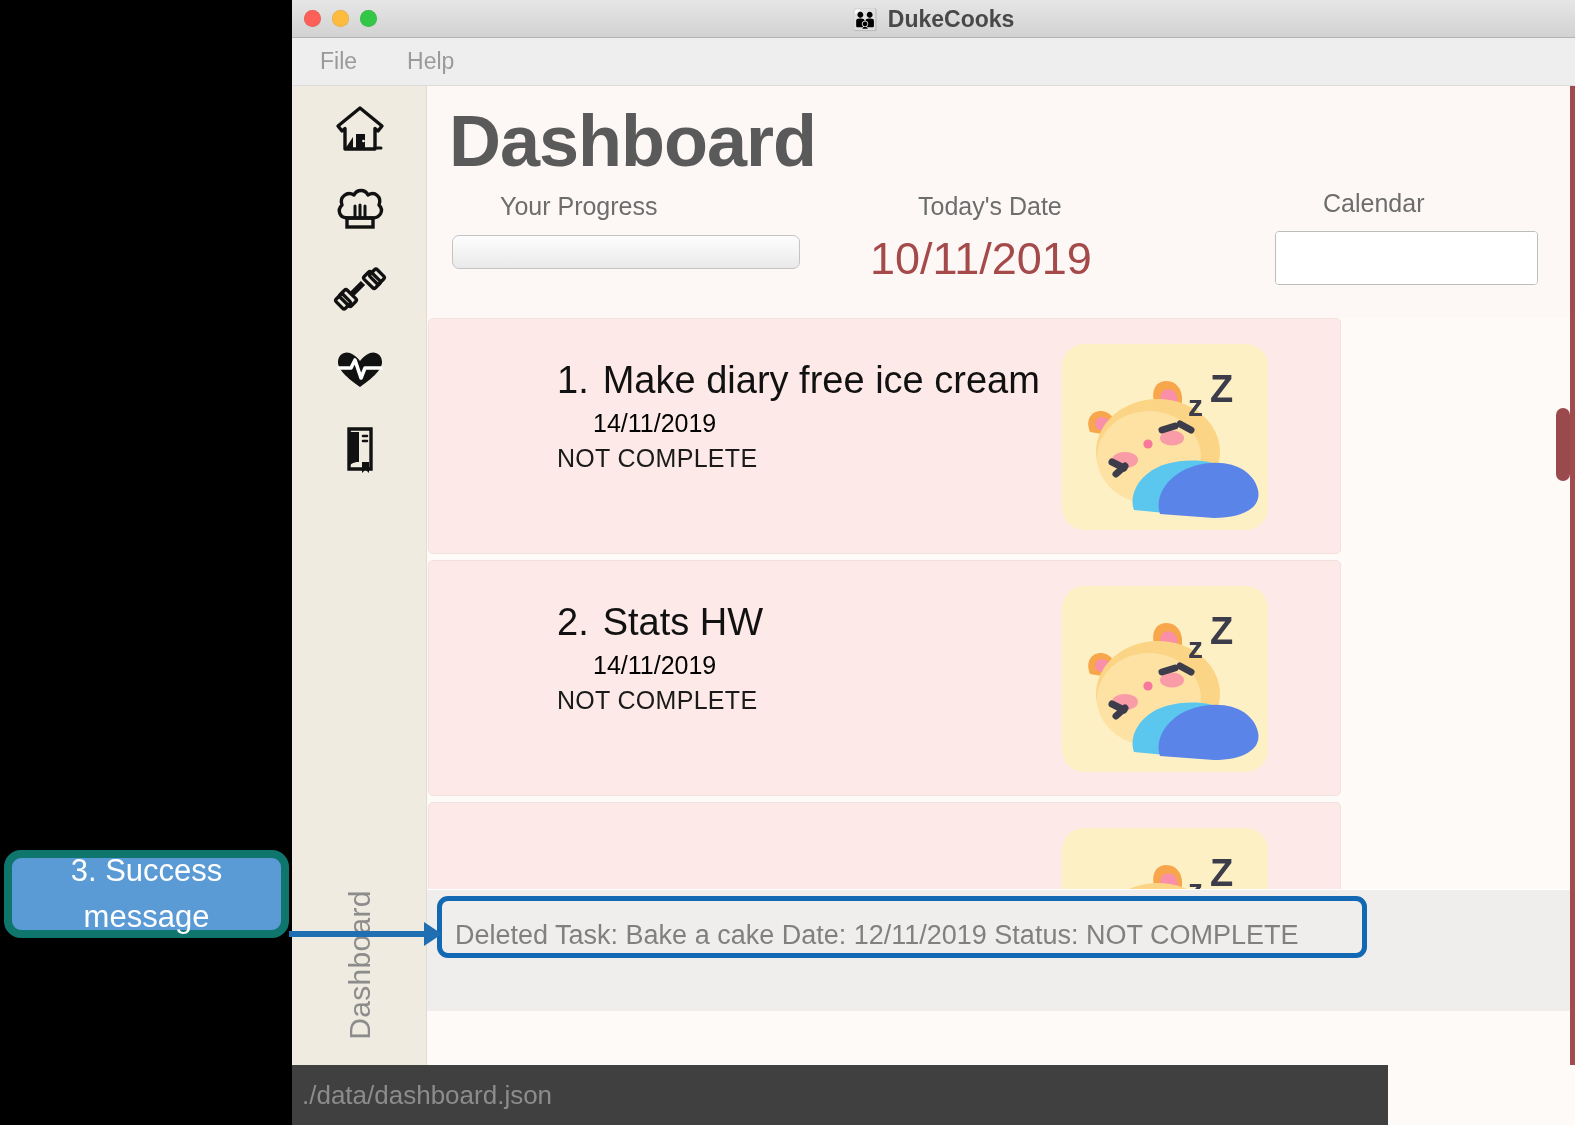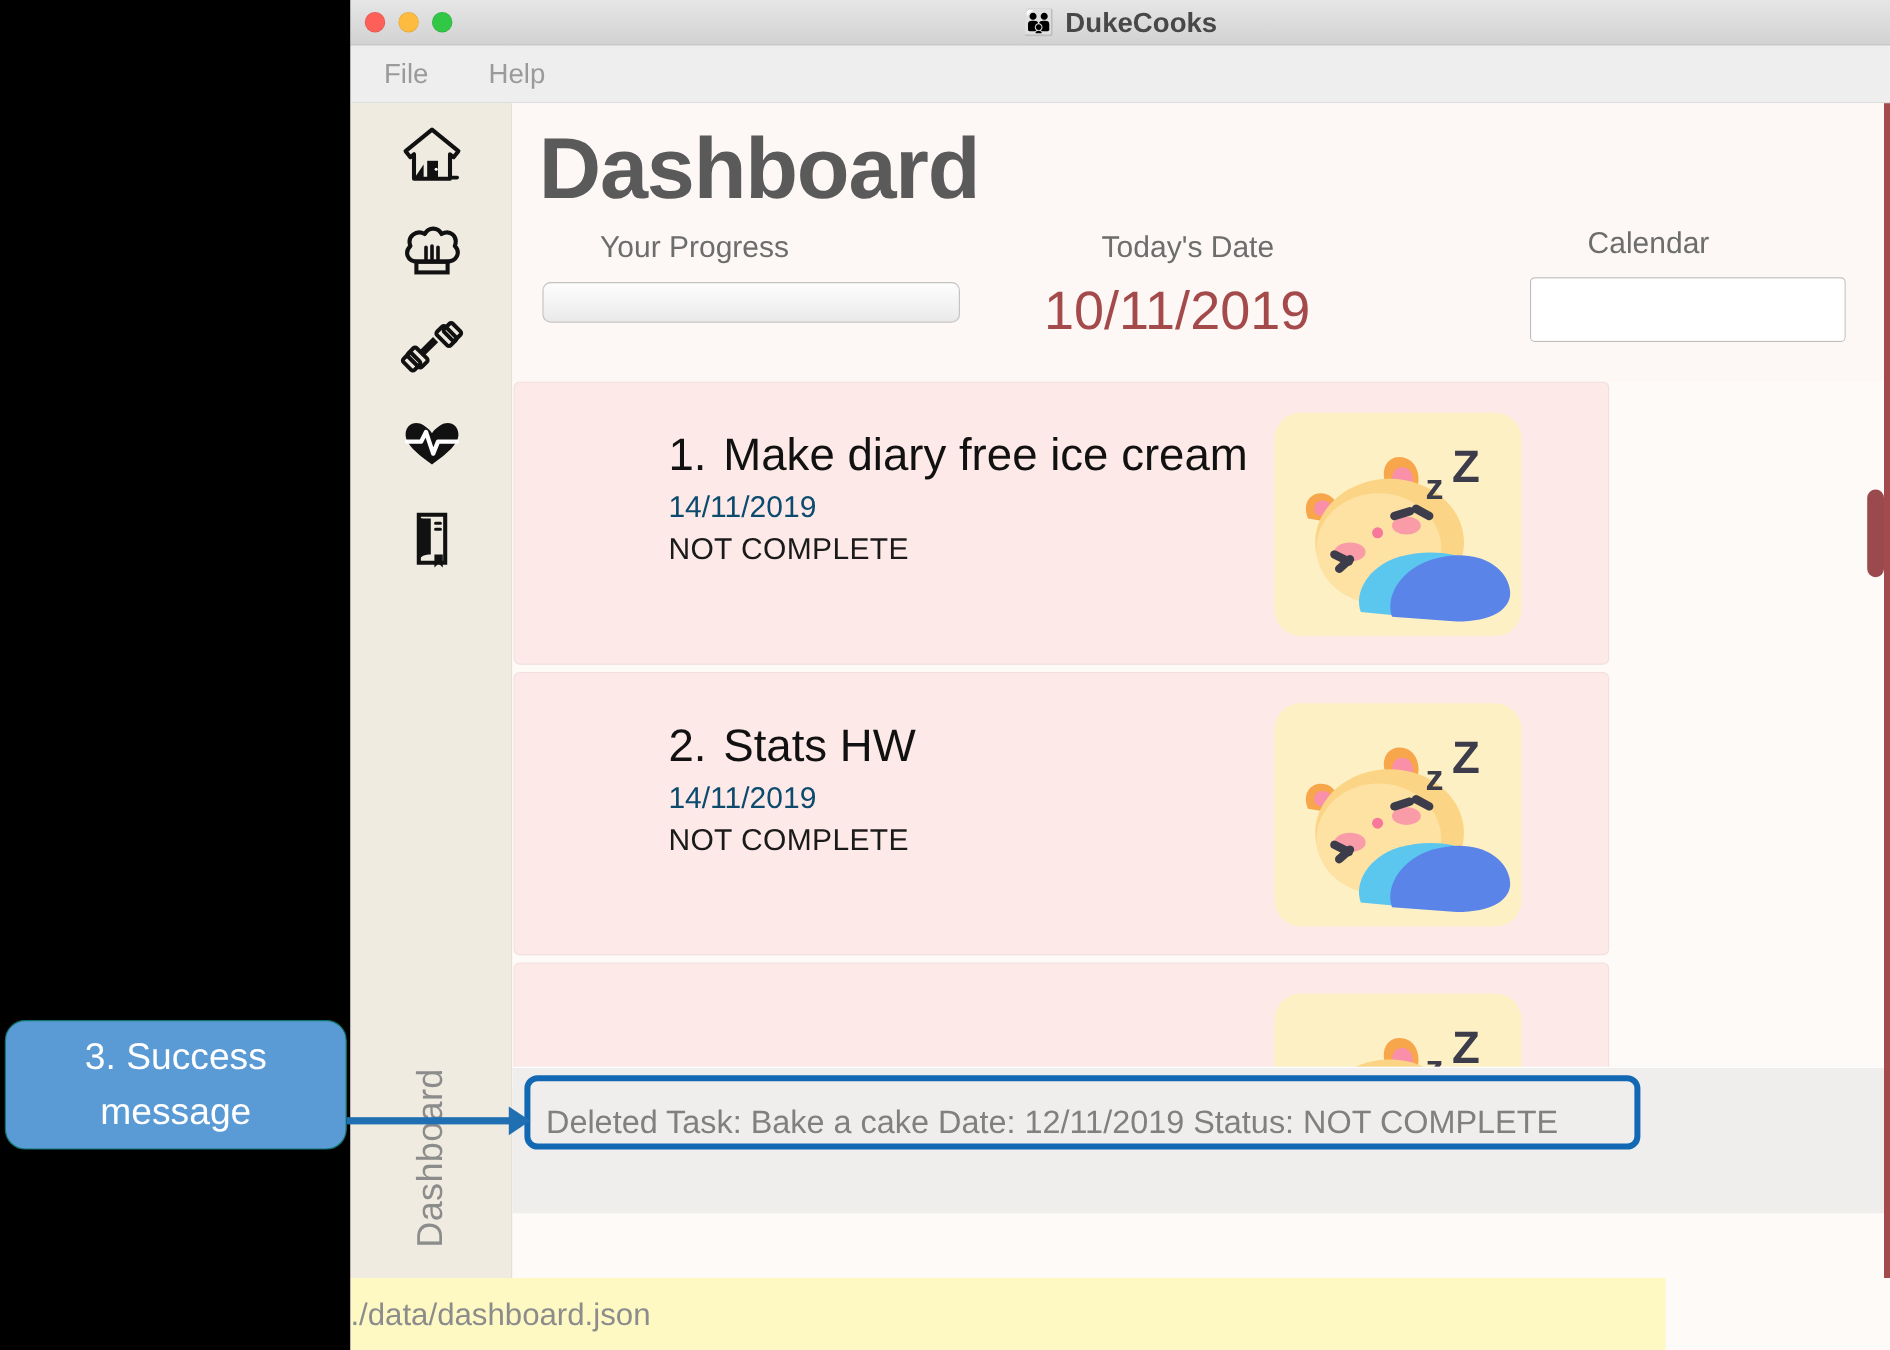--- a/index.html
+++ b/index.html
@@ -242,21 +242,22 @@
   }
   .task-title {
     font-size: 38px;
     color: #111111;
     white-space: nowrap;
   }
   .task-title .num { margin-right: 14px; }
   .task-date {
     margin-top: 7px;
     font-size: 25px;
-    color: #0c4a6e;
+    color: #000000;
+    margin-left: 36px;
   }
   .task-status {
     margin-top: 6px;
     font-size: 25px;
     color: #1a1a1a;
     letter-spacing: 0.3px;
   }
   .task-thumb {
     position: absolute;
     right: 72px; top: 25px;
@@ -313,46 +314,47 @@
     white-space: nowrap;
   }
 
   
   #status-bar {
     position: absolute;
     left: 0;
     top: 1065px;
     width: 1096px;
     height: 60px;
-    background: #fef9c3;
-    display: flex;
-    align-items: center;
+    background: #404040;
+    display: flex;
+    align-items: center;
+    padding-left: 10px;
   }
   #status-text {
     font-size: 26px;
     color: #8c8c8c;
   }
 
   
   #right-edge-line {
     position: absolute;
     right: 0; top: 86px;
     width: 5px;
     height: 979px;
     background: #a24a4c;
   }
 
   
   #callout-box {
     position: absolute;
     left: 4px; top: 850px;
     width: 285px;
-    height: 108px;
+    height: 88px;
     background: #5b9bd5;
-    border: 1px solid #0f766e;
+    border: 8px solid #0f766e;
     border-radius: 17px;
     display: flex;
     align-items: center;
     justify-content: center;
     text-align: center;
     z-index: 50;
   }
   #callout-label {
     color: #ffffff;
     font-size: 31px;

